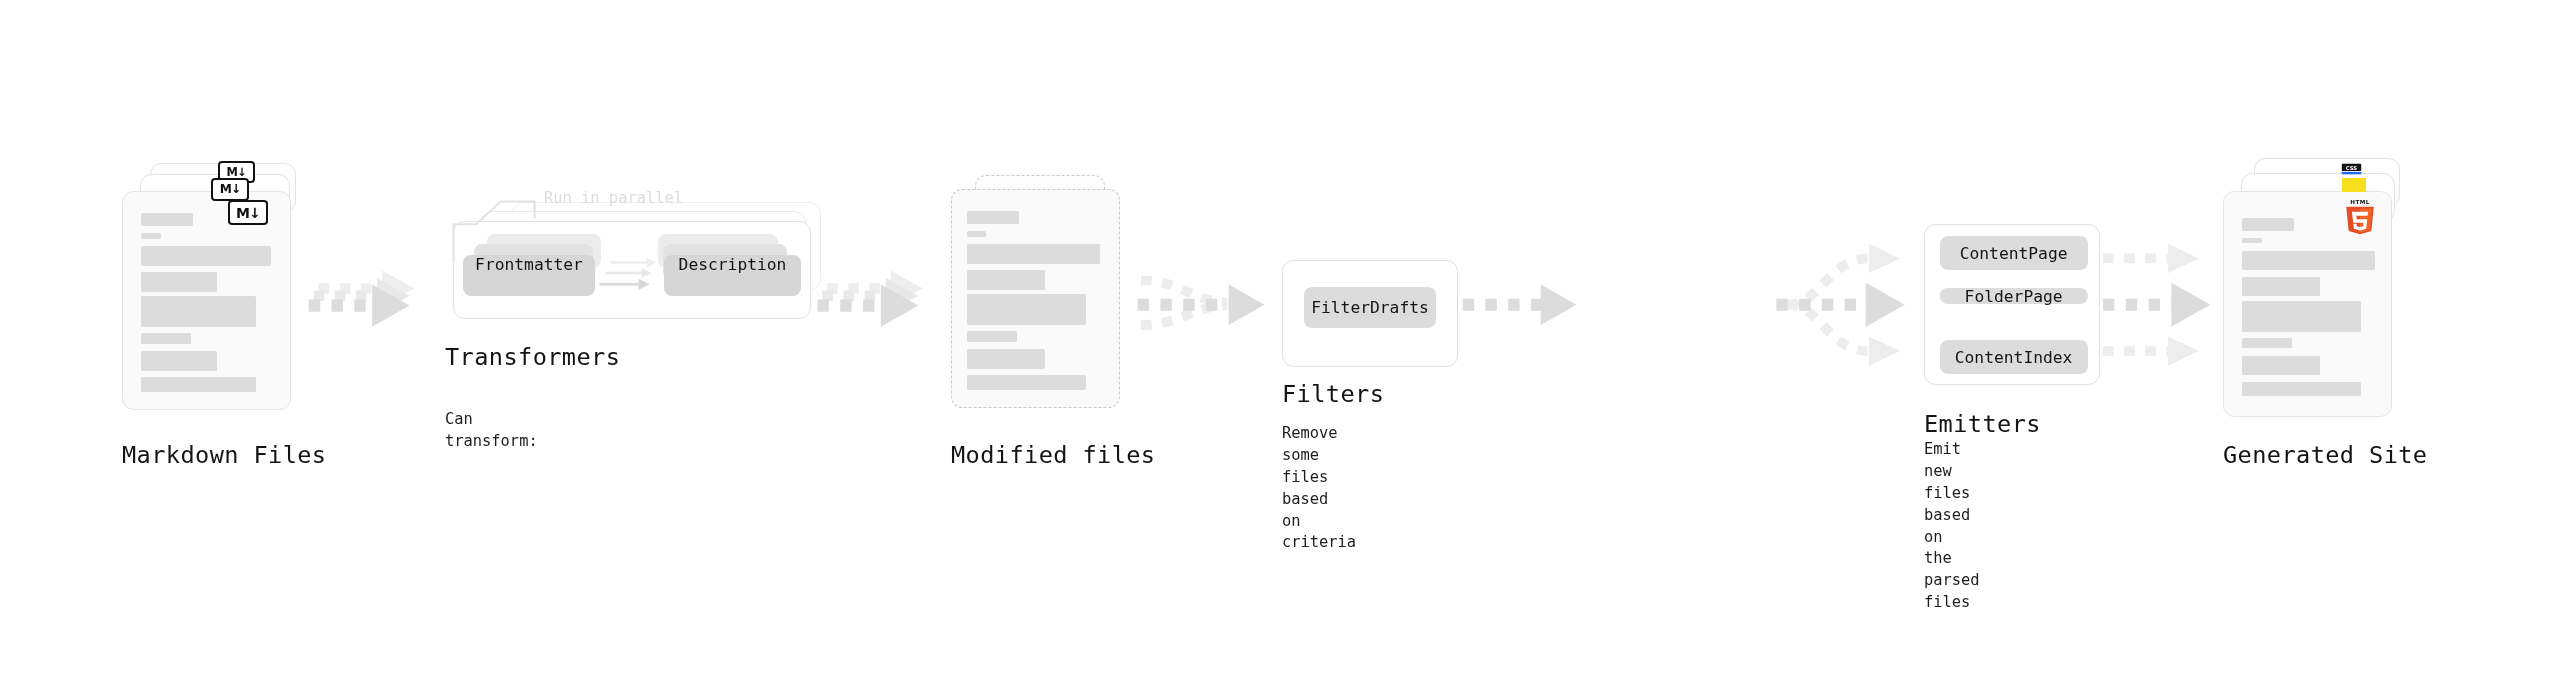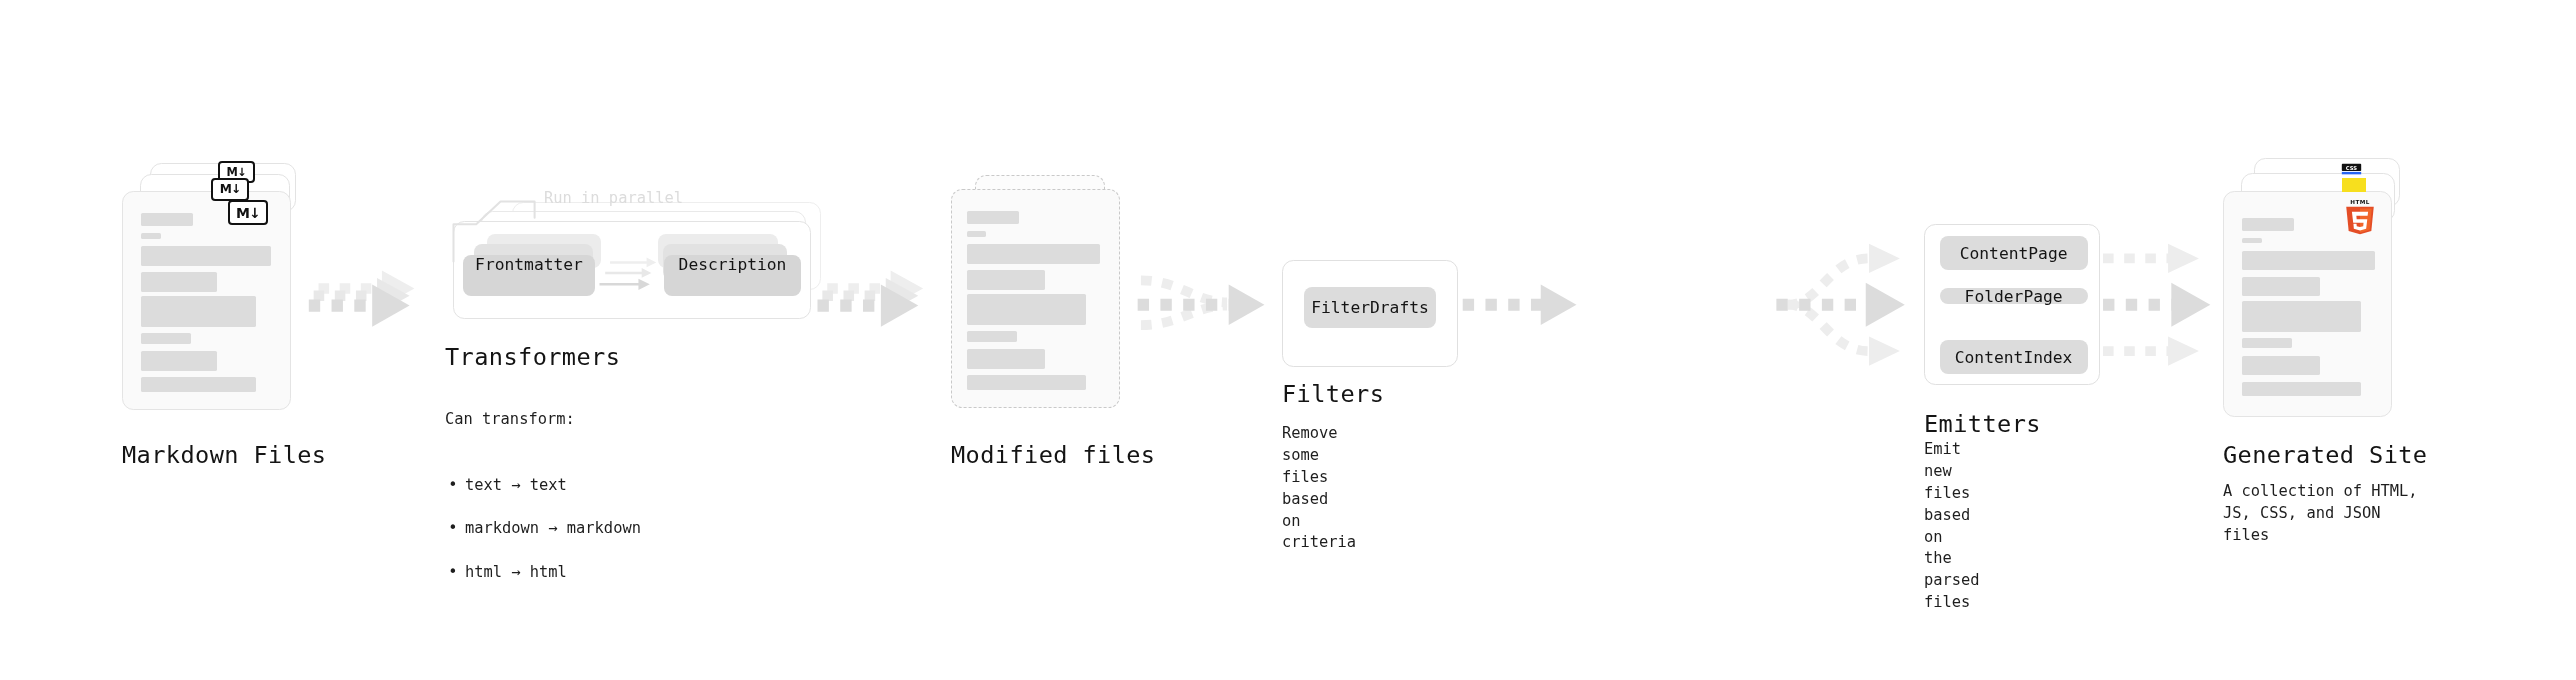--- a/index.html
+++ b/index.html
@@ -226,25 +226,20 @@
         <line x1="190" y1="120" x2="240" y2="120" stroke="#d8d8d8" stroke-width="3"></line>
         <path d="M238,113 L252,120 L238,127 z" fill="#d8d8d8"></path>
         <path d="M10,92 L10,46 L38,46 L68,18 L110,18 L110,38" stroke="#e2e2e2" stroke-width="2.5" fill="none" stroke-linecap="round" stroke-linejoin="round"></path>
       </svg>
       <div class="parallel-label" style="left:99px;top:1.6px;">Run in parallel</div>
     </div>
 
     <div class="title" style="position:absolute;left:0px;top:156px;">Transformers</div>
     <div class="caption" style="position:absolute;left:0px;top:200px;">
       <div>Can transform:</div>
-      <ul class="bullets">
-        <li>text → text</li>
-        <li>markdown → markdown</li>
-        <li>html → html</li>
-      </ul>
     </div>
   </div>
 
   <div class="col" style="left:951px;top:175px;">
     <div class="cardstack" style="width:179px;height:260px;">
       <div class="card dashed" style="left:24.4px;top:0px;width:130px;height:41px;background:#fcfcfc;"></div>
       <div class="card dashed" style="left:0px;top:14px;width:169px;height:219px;">
         <div class="skel" style="left:14.6px;top:21px;width:52px;height:13px;"></div>
         <div class="skel" style="left:14.6px;top:41px;width:19.5px;height:5.7px;"></div>
         <div class="skel" style="left:14.6px;top:54px;width:133px;height:19.5px;"></div>
@@ -311,18 +306,16 @@
       <div class="js-badge" style="left:119px;top:20.3px;width:24.4px;height:14px;"></div>
 
       <svg class="html5-badge" style="left:120px;top:39px;" width="34" height="39" viewBox="0 0 42 48">
         <text x="21" y="8" font-size="7" text-anchor="middle" fill="#111" font-family="DejaVu Sans, sans-serif" font-weight="700" letter-spacing="0.5">HTML</text>
         <path d="M4,12 L38,12 L35,42 L21,46 L7,42 z" fill="#e44d26"></path>
         <path d="M21,14 L35.5,14 L33,40.5 L21,44 z" fill="#f16529"></path>
         <path d="M11,18 L31,18 L30.4,23 L16.5,23 L16.9,27.5 L30,27.5 L28.6,39 L21,41.2 L13.4,39 L12.9,33 L16.7,33 L17,36 L21,37 L25,36 L25.4,31.8 L12.6,31.8 z" fill="#ffffff"></path>
       </svg>
     </div>
     <div class="title" style="position:absolute;left:0px;top:283px;">Generated Site</div>
-    <div class="caption" style="position:absolute;left:0px;top:323px;">A collection of HTML,
-JS, CSS, and JSON files</div>
   </div>
 
 </div>
 
 
 </body></html>

